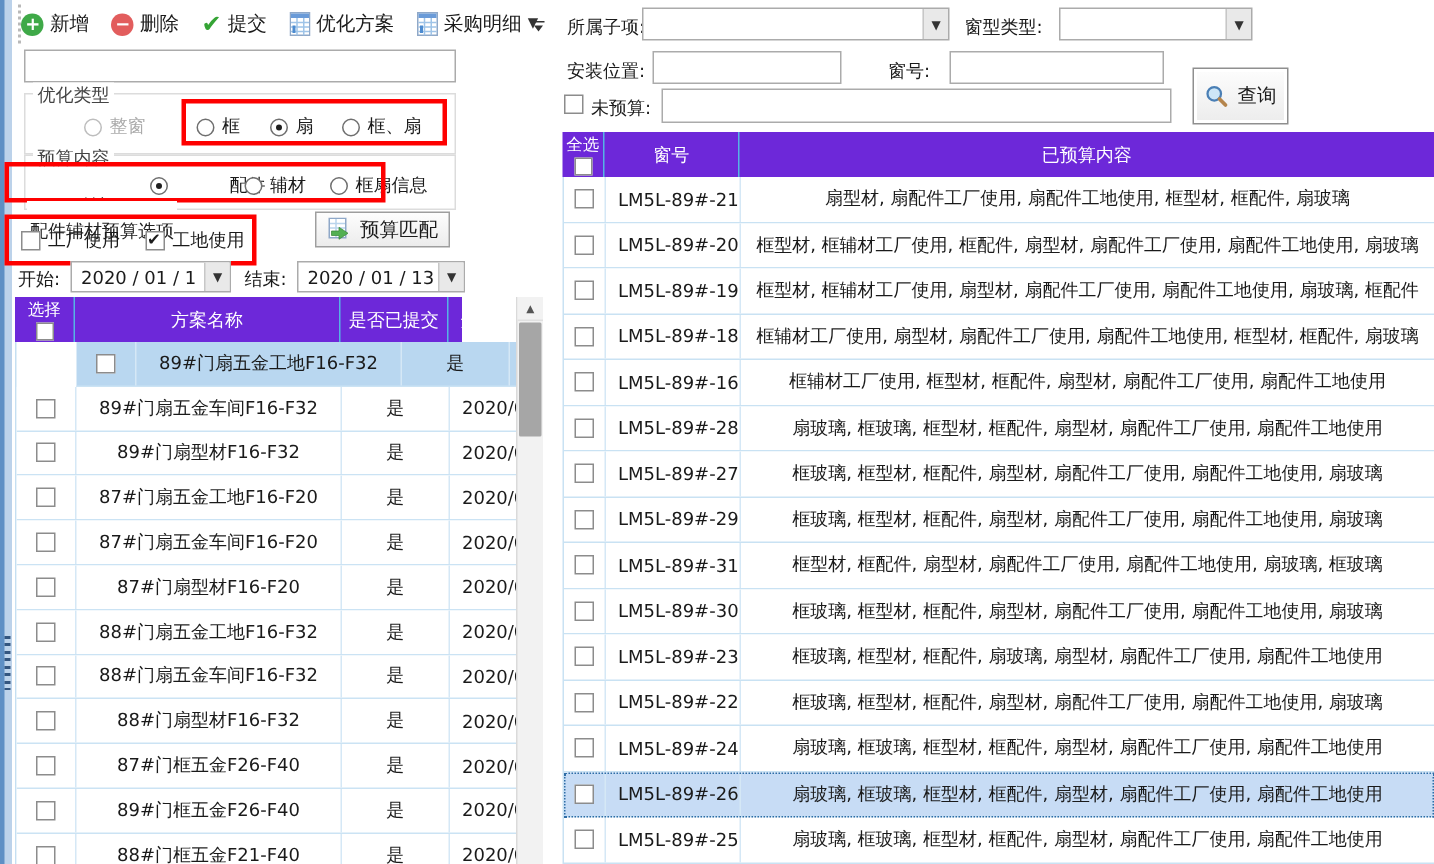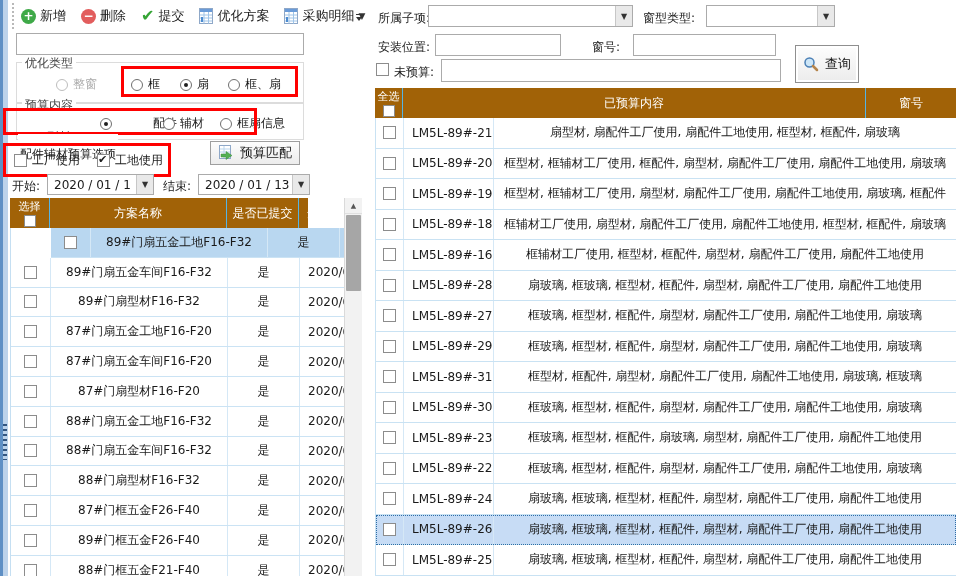--- a/index.html
+++ b/index.html
@@ -8,21 +8,21 @@
   .abs { position:absolute; }
   #stage { position:relative; width:956px; height:576px; background:#fff; overflow:hidden; }
 
   
   .edge-strip { left:0; top:0; width:8px; height:576px; background:#BCD2EA; border-left:3px solid #5E8FC4; }
   .edge-grip { left:3px; top:424px; width:4px; height:36px;
     background:repeating-linear-gradient(to bottom,#33557F 0 2px,transparent 2px 5px); }
 
   
   .toolbar { left:12px; top:3px; height:26px; width:340px; display:flex; align-items:center; gap:15px;
-    border-left:2px dotted #B9B9B9; padding-left:7px; }
+    border-left:2px dotted #B9B9B9; padding-left:7px;justify-content:center; }
   .tbtn { display:inline-flex; align-items:center; gap:4px; font-size:13px; cursor:default; white-space:nowrap; }
   .ic-add { width:15px; height:15px; border-radius:50%; background:#3FA948; color:#fff; display:inline-flex;
     align-items:center; justify-content:center; font-weight:bold; font-size:12px; line-height:1; }
   .ic-add::before { content:"+"; margin-top:-1px; }
   .ic-del { width:15px; height:15px; border-radius:50%; background:#E25D5D; color:#fff; display:inline-flex;
     align-items:center; justify-content:center; font-weight:bold; font-size:12px; line-height:1; }
   .ic-del::before { content:"−"; margin-top:-1px; }
   .ic-check { color:#35A435; font-size:16px; font-weight:bold; line-height:1; }
   .ic-check::before { content:"✔"; }
   .caret-down { font-size:9px; color:#333; }
@@ -52,21 +52,21 @@
 
   .button3d { border:1px solid #9E9E9E; background:linear-gradient(#FDFDFD,#ECECEC); display:flex;
     align-items:center; justify-content:center; gap:6px; font-size:13px; }
 
   .combo { border:1px solid #ABABAB; background:#fff; display:flex; align-items:center;
     justify-content:space-between; padding-left:6px; font-size:12px; }
   .combo .caret-box { width:17px; align-self:stretch; background:#E9E9E9; border-left:1px solid #C7C7C7;
     display:flex; align-items:center; justify-content:center; font-size:8px; color:#333; }
 
   
-  .thead { background:#a16207; color:#fff; display:flex; align-items:stretch; }
+  .thead { background:#6d28d9; color:#fff; display:flex; align-items:stretch; }
   .hcell { display:flex; align-items:center; justify-content:center; border-right:1px solid #55B4E4;
     overflow:hidden; white-space:nowrap; }
   .hcell:last-child { border-right:none; }
   .hcell.stack { flex-direction:column; justify-content:flex-start; padding-top:1px; font-size:11px; gap:1px; }
 
   .lrows, .rrows { overflow:hidden; background:#fff; }
   .lrow { display:flex; height:29.8px; border-bottom:1px solid #CBE3F4; background:#fff; align-items:stretch; }
   .lrow.selected { background:#B9D7F0;margin-left:40px; }
   .rrow { display:flex; height:30.5px; border-bottom:1px solid #C9E2F3; background:#fff; align-items:stretch; }
   .rrow.selected { background:#C7DCF5; outline:1px dotted #2E6DA6; outline-offset:-1px; }
@@ -362,22 +362,22 @@
     </svg>
     <span>查询</span>
   </div>
 
   
   <div class="abs thead" style="left:375px; top:88px; width:581px; height:30px;">
     <span class="hcell stack r-sel">
       <span>全选</span>
       <span class="cb" style="width:12px;height:12px;"></span>
     </span>
+    <span class="hcell r-win">窗号</span>
     <span class="hcell r-content">已预算内容</span>
-    <span class="hcell r-win">窗号</span>
   </div>
   <div class="abs rrows" style="left:375px; top:118px; width:581px; height:458px; border-left:1px solid #C9E2F3;">
       <div class="rrow">
     <span class="cell r-sel">
           <span class="cb"></span>
         </span>
     <span class="cell r-win left">LM5L-89#-21F19</span>
     <span class="cell r-content">扇型材, 扇配件工厂使用, 扇配件工地使用, 框型材, 框配件, 扇玻璃</span>
   </div>
       <div class="rrow">

